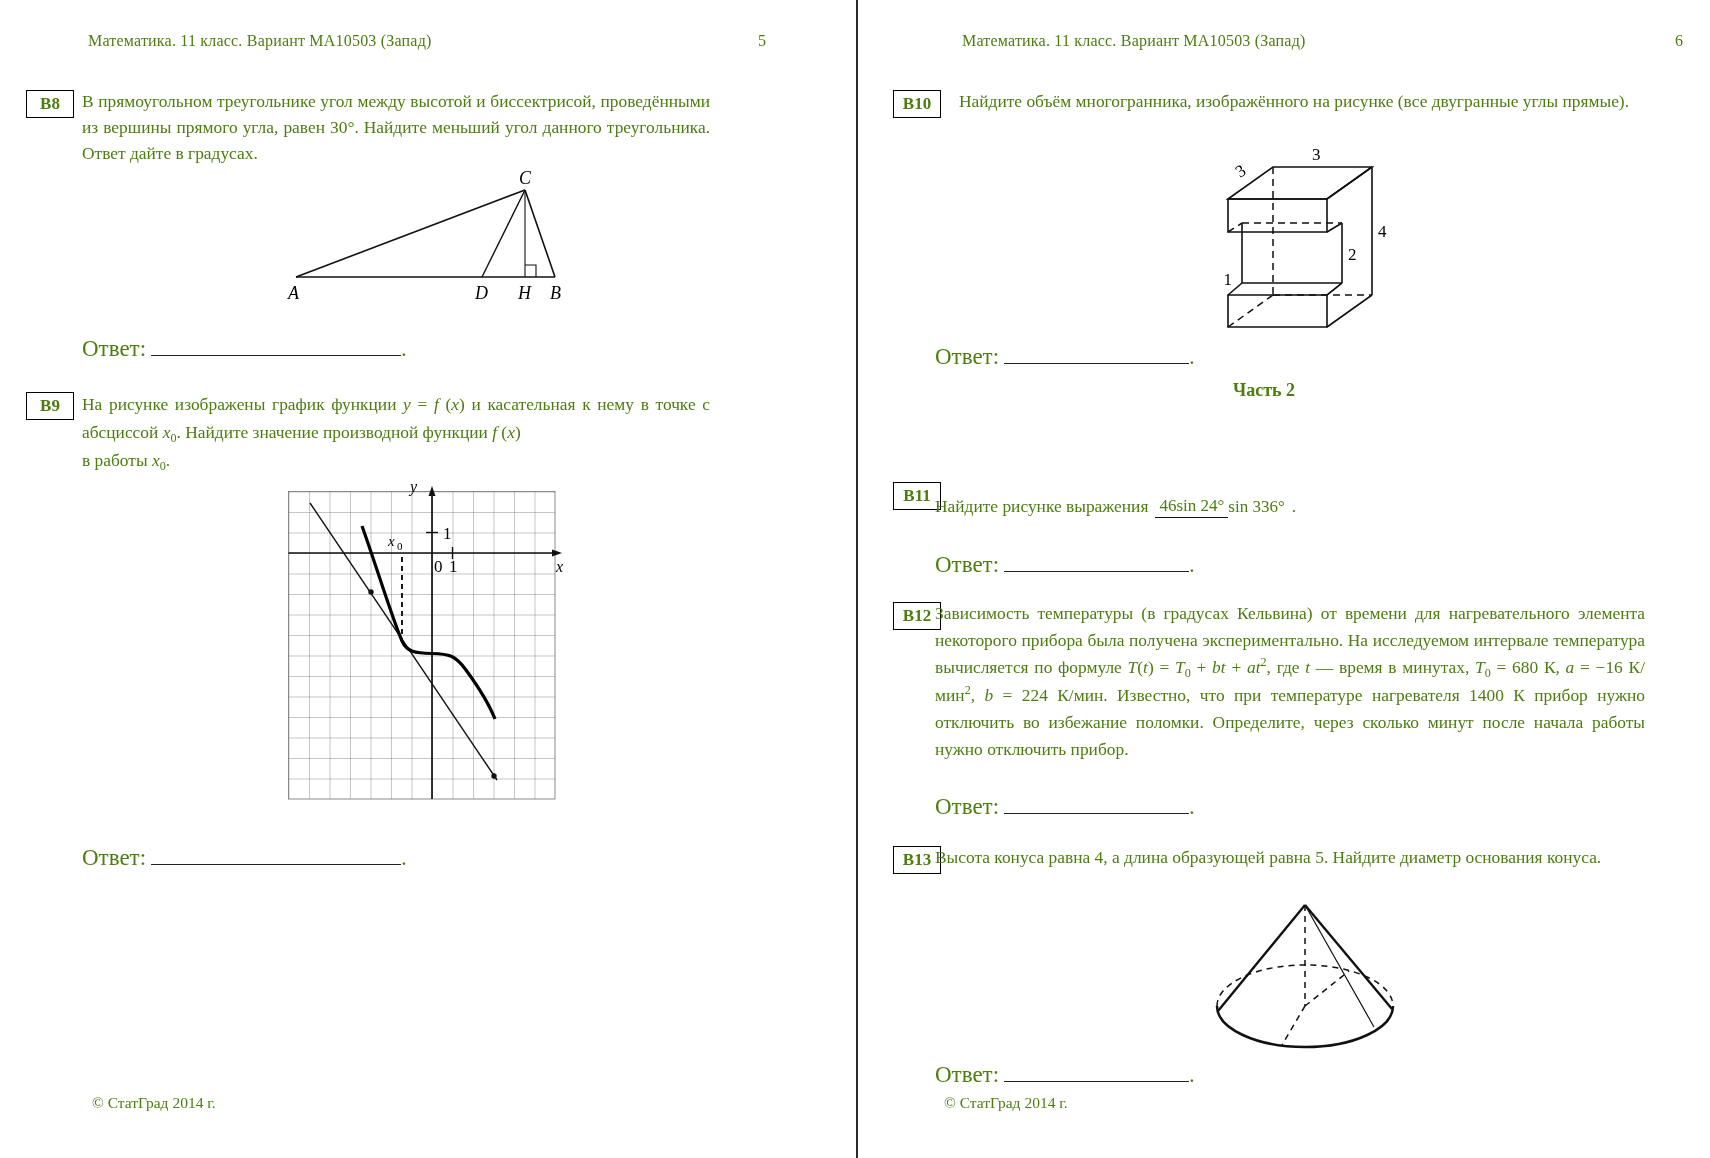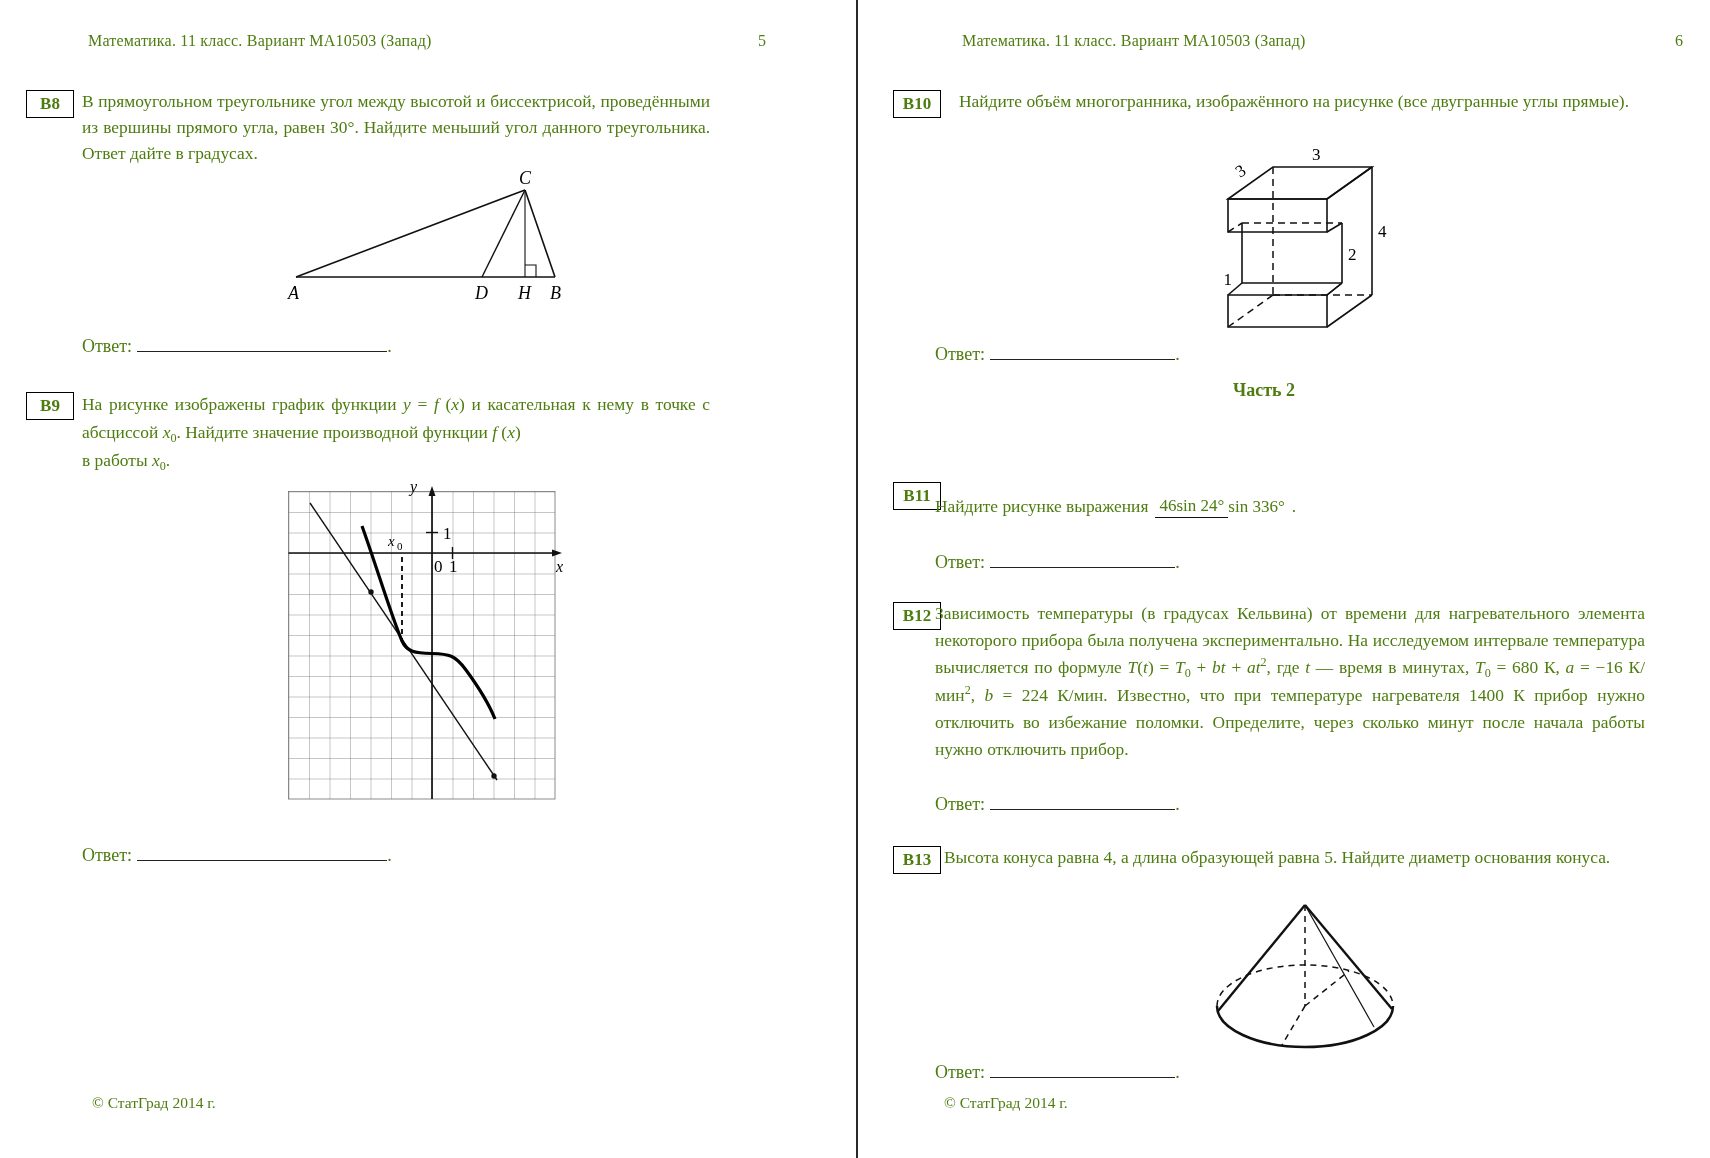--- a/index.html
+++ b/index.html
@@ -11,21 +11,21 @@
   .pagenum{font-size:16px;}
   .plabel{position:absolute;width:46px;height:26px;border:1.6px solid #000;
           display:flex;align-items:center;justify-content:center;
           font-weight:bold;font-size:17px;background:#fff;text-align:center;}
   .ptext{position:absolute;font-size:17.4px;text-align:justify;line-height:26px;margin:0;}
   .lh28{line-height:28px;}
   .lh27{line-height:27.2px;}
   .mi{font-style:italic;}
   .sb{vertical-align:sub;font-size:0.7em;line-height:0;}
   .sp{vertical-align:super;font-size:0.7em;line-height:0;}
-  .answer{position:absolute;font-size:18px;white-space:nowrap;}
+  .answer{position:absolute;font-size:23px;white-space:nowrap;}
   .ansline{display:inline-block;border-bottom:1.2px solid #222;height:15px;margin-left:5px;}
   .w250{width:250px;}
   .w185{width:185px;}
   .part2-title{position:absolute;font-weight:bold;font-size:18px;text-align:center;}
   .instrbox{position:absolute;border:1.6px solid #000;font-weight:bold;font-style:italic;
             font-size:17.6px;line-height:25px;text-align:justify;padding:4px 14px 6px;}
   .b11row{position:absolute;display:flex;align-items:center;font-size:17.4px;}
   .frac{display:inline-flex;flex-direction:row;text-align:center;margin:0 7px;font-size:17px;line-height:21px;}
   .frac .num{border-bottom:1.4px solid #111;padding:0 4px 1px;}
   .frac .den{padding-top:1px;}
@@ -168,21 +168,21 @@
   </div>
 
   <div class="plabel" style="left:893px;top:602px;">В12</div>
   <p class="ptext lh27" style="left:935px;top:600px;width:710px;"><span>Зависимость температуры (в градусах Кельвина) от времени для нагревательного элемента некоторого прибора была получена экспериментально. На исследуемом интервале температура вычисляется по формуле </span><span class="mi">T</span><span>(</span><span class="mi">t</span><span>) = </span><span class="mi">T</span><span class="sb">0</span><span> + </span><span class="mi">bt</span><span> + </span><span class="mi">at</span><span class="sp">2</span><span>, где </span><span class="mi">t</span><span> — время в минутах, </span><span class="mi">T</span><span class="sb">0</span><span> = 680 К, </span><span class="mi">a</span><span> = −16 К/мин</span><span class="sp">2</span><span>, </span><span class="mi">b</span><span> = 224 К/мин. Известно, что при температуре нагревателя 1400 К прибор нужно отключить во избежание поломки. Определите, через сколько минут после начала работы нужно отключить прибор.</span></p>
 
   <div class="answer" style="left:935px;top:794px;">
     <span>Ответ:</span><span class="ansline w185"></span><span>.</span>
   </div>
 
   <div class="plabel" style="left:893px;top:846px;">В13</div>
-  <p class="ptext" style="left:935px;top:844px;width:706px;margin-left:9px;">Высота конуса равна 4, а длина образующей равна 5. Найдите диаметр основания конуса.</p>
+  <p class="ptext" style="left:935px;top:844px;width:706px;">Высота конуса равна 4, а длина образующей равна 5. Найдите диаметр основания конуса.</p>
 
   <svg class="abs" style="left:1195px;top:898px;" width="230" height="172" viewBox="1195 898 230 172">
 
     <path d="M1217,1006 A88,41 0 0 1 1393,1006" fill="none" stroke="#111" stroke-width="1.5" stroke-dasharray="6 5"></path>
     <path d="M1217,1006 A88,41 0 0 0 1393,1006" fill="none" stroke="#111" stroke-width="2.6"></path>
 
     <line x1="1305" y1="905" x2="1218" y2="1011" stroke="#111" stroke-width="2.4"></line>
     <line x1="1305" y1="905" x2="1392" y2="1009" stroke="#111" stroke-width="2.4"></line>
 
     <line x1="1305" y1="905" x2="1305" y2="1006" stroke="#111" stroke-width="1.5" stroke-dasharray="6 5"></line>

